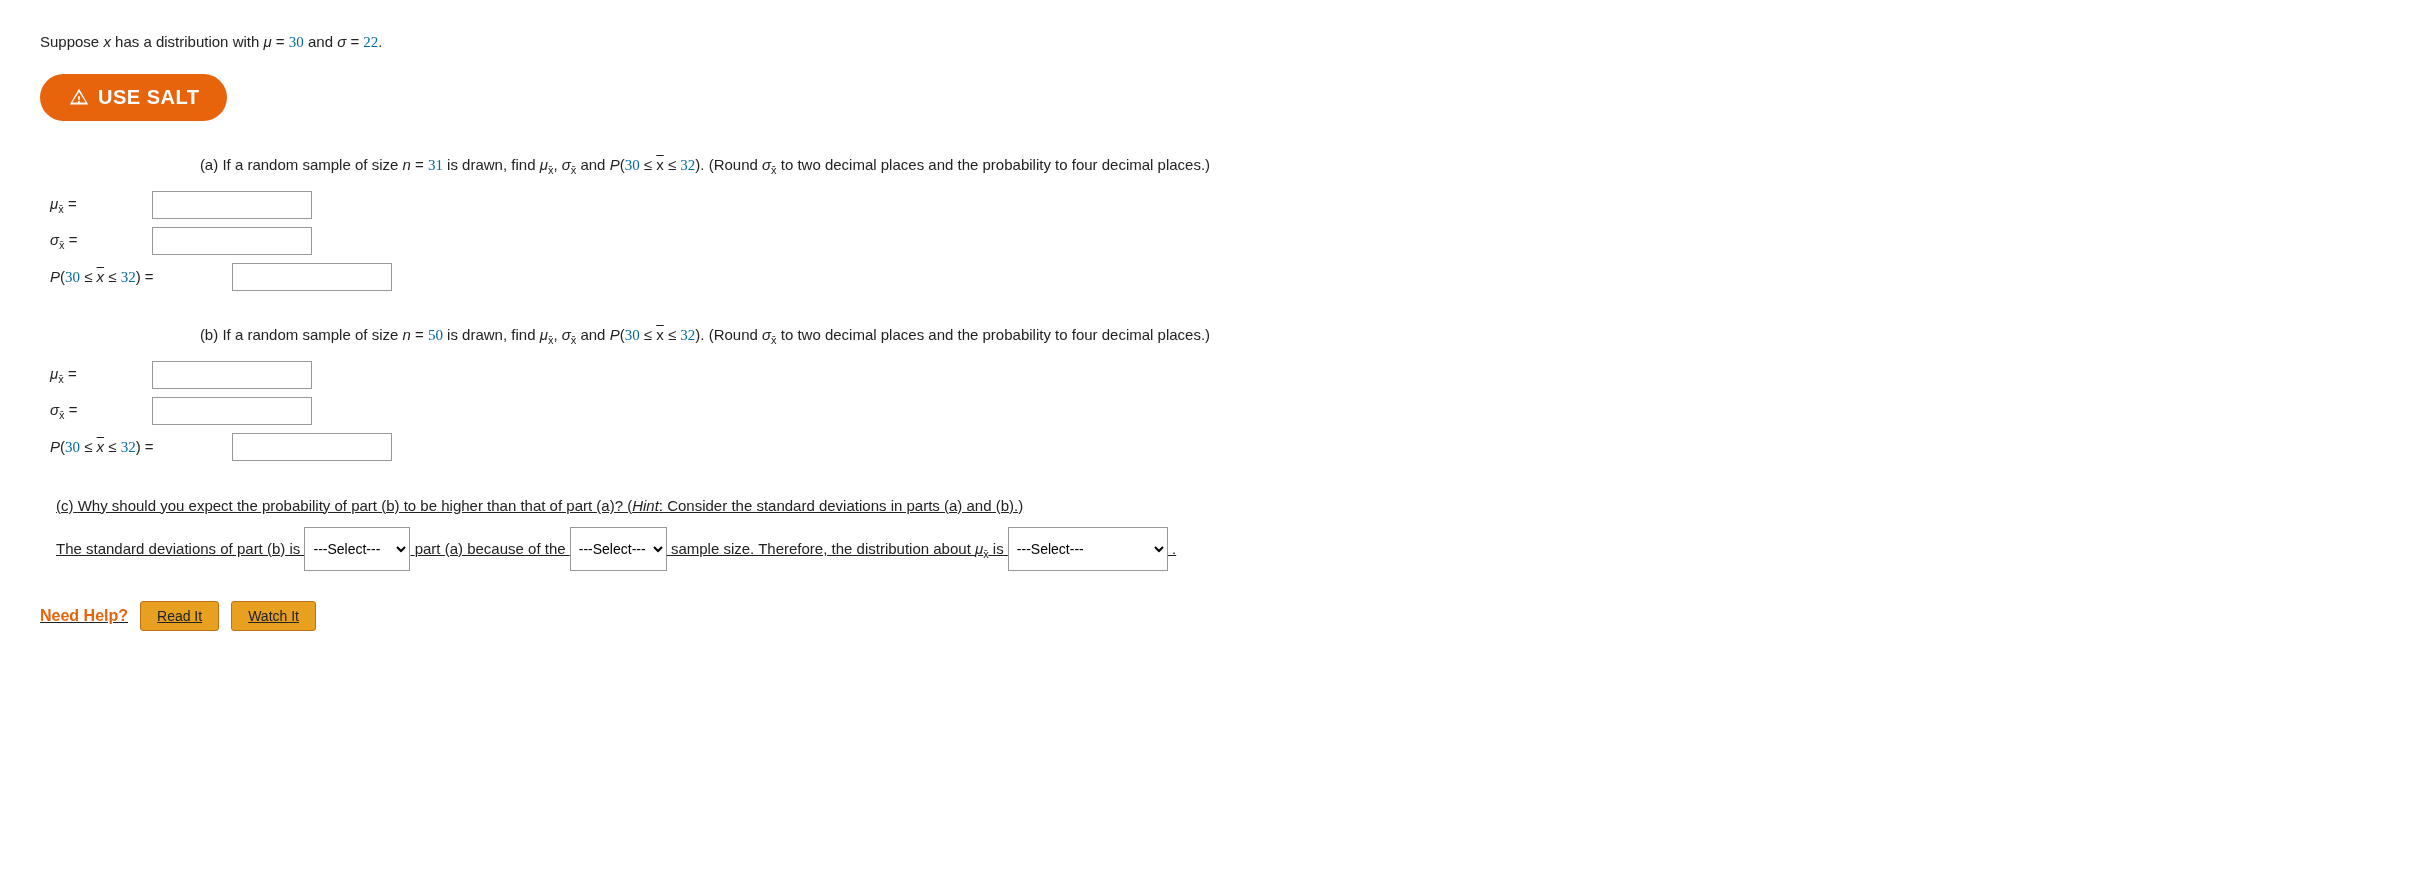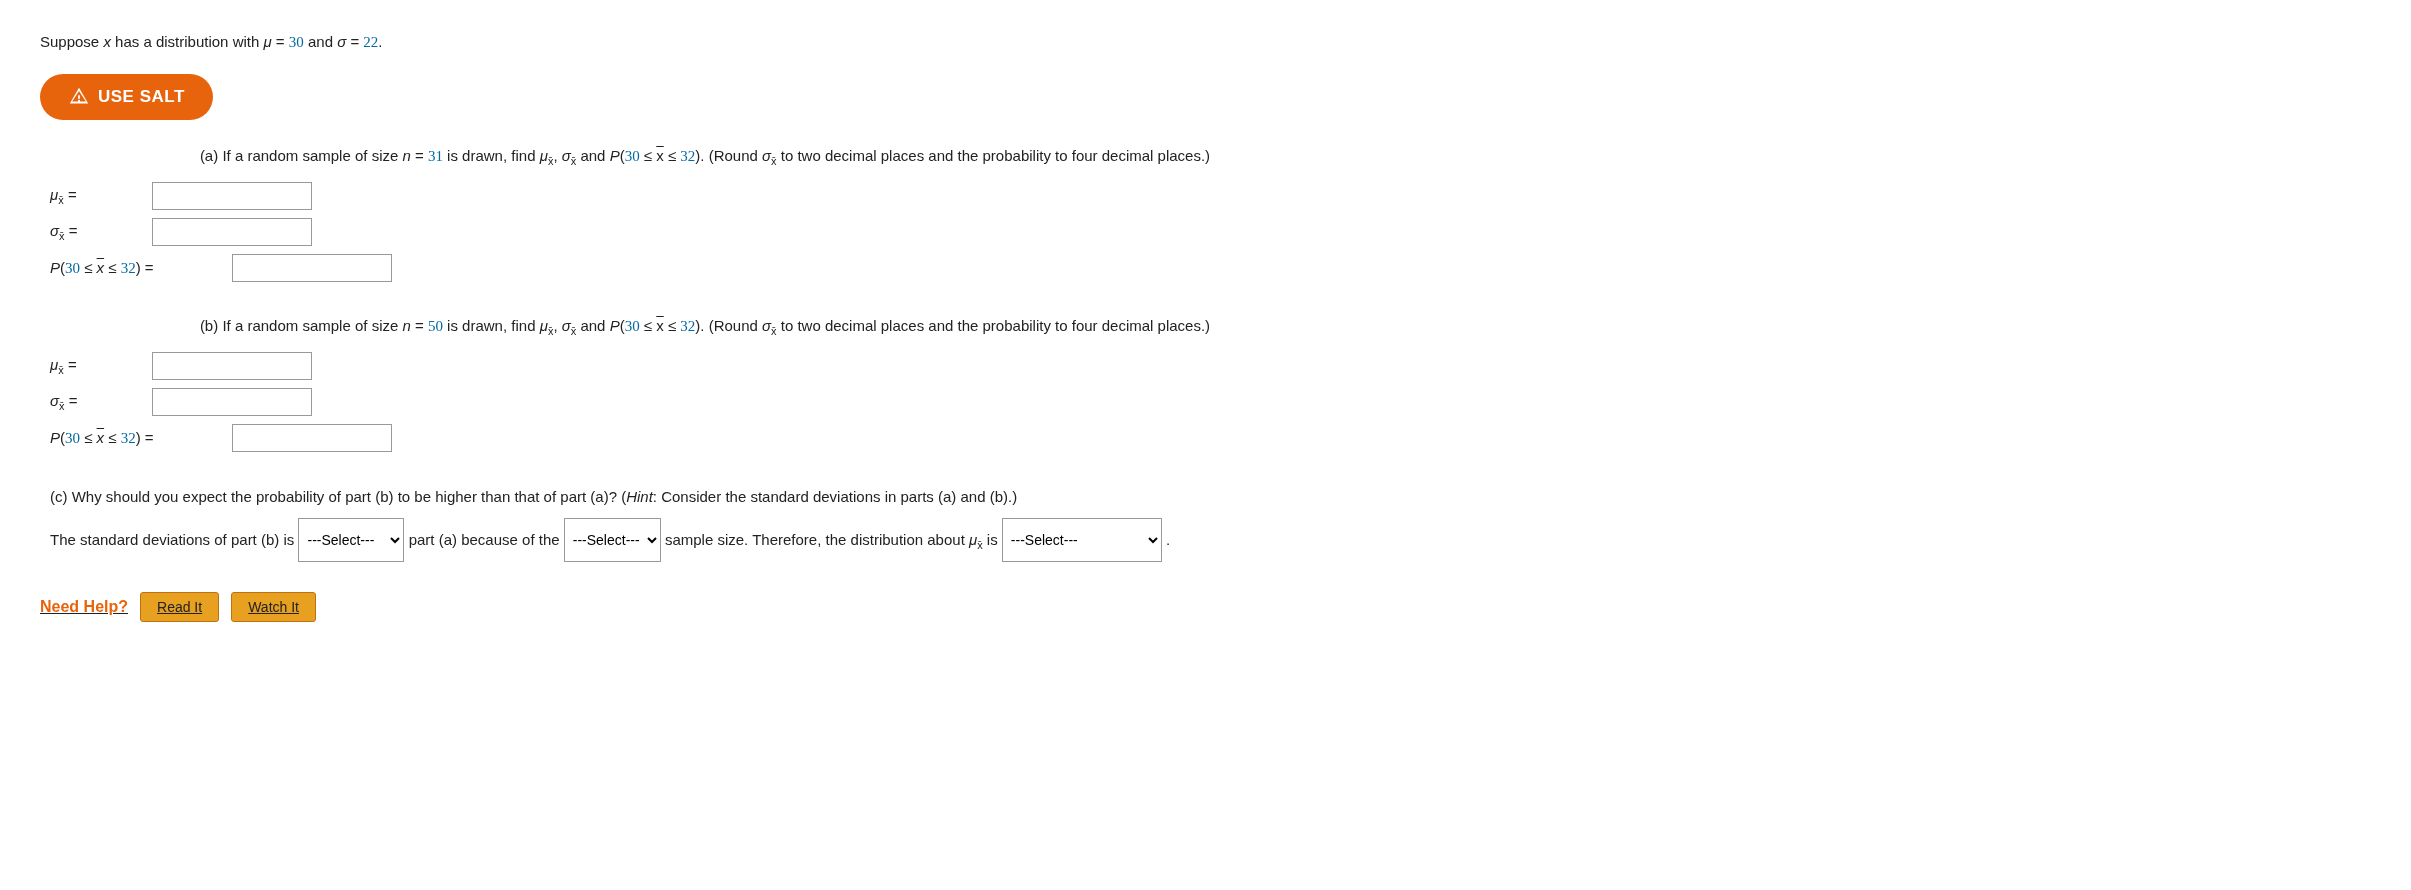--- a/index.html
+++ b/index.html
@@ -19,24 +19,24 @@
     .orange { color: #0369a1; font-weight: 500; font-family: Liberation Serif, serif; }
     .use-salt-btn {
       display: inline-flex;
       align-items: center;
       gap: 8px;
       background: #e8640c;
       color: #fff;
       border: none;
       border-radius: 30px;
       padding: 12px 28px;
-      font-size: 17px;
+      font-size: 20px;
       font-weight: bold;
       cursor: pointer;
-      margin-bottom: 22px;
+      margin-bottom: 30px;
       letter-spacing: 0.5px;
     }
     .use-salt-btn svg {
       width: 22px;
       height: 22px;
       fill: #fff;
     }
     .section {
       margin-bottom: 30px;
       margin-left: 10px;
@@ -62,21 +62,22 @@
       border: 1px solid #999;
       padding: 4px 6px;
       width: 160px;
       font-size: 14px;
       height: 28px;
     }
     .part-c {
       margin-bottom: 30px;
       line-height: 2;
       font-size: 15px;
-      margin-left: 10px;
+      margin-left: 16px;
+      text-decoration: underline;
     }
     .part-c select {
       border: 1px solid #999;
       padding: 12px 4px;
       font-size: 14px;
       background: #fff;
       cursor: pointer;
     }
     .need-help {
       display: flex;

